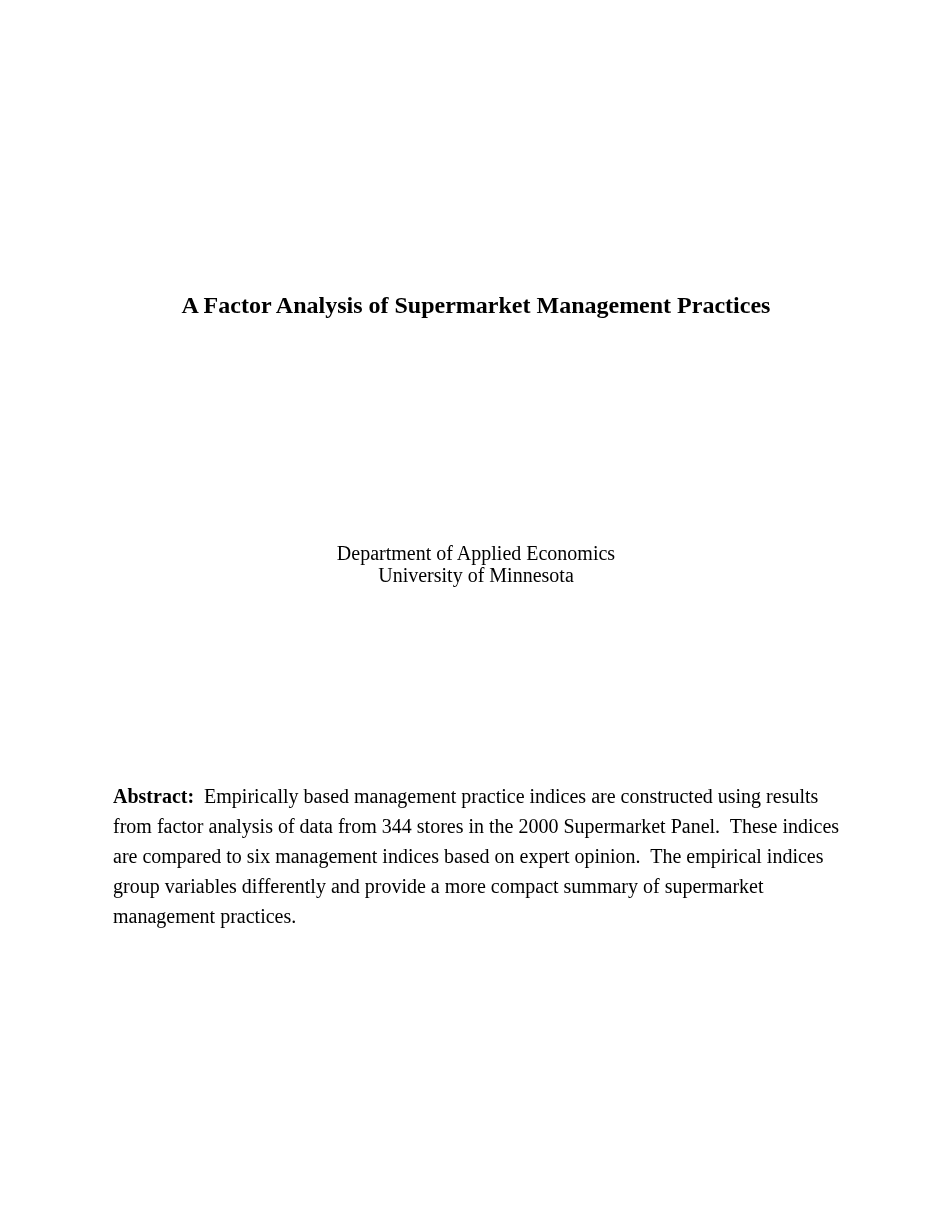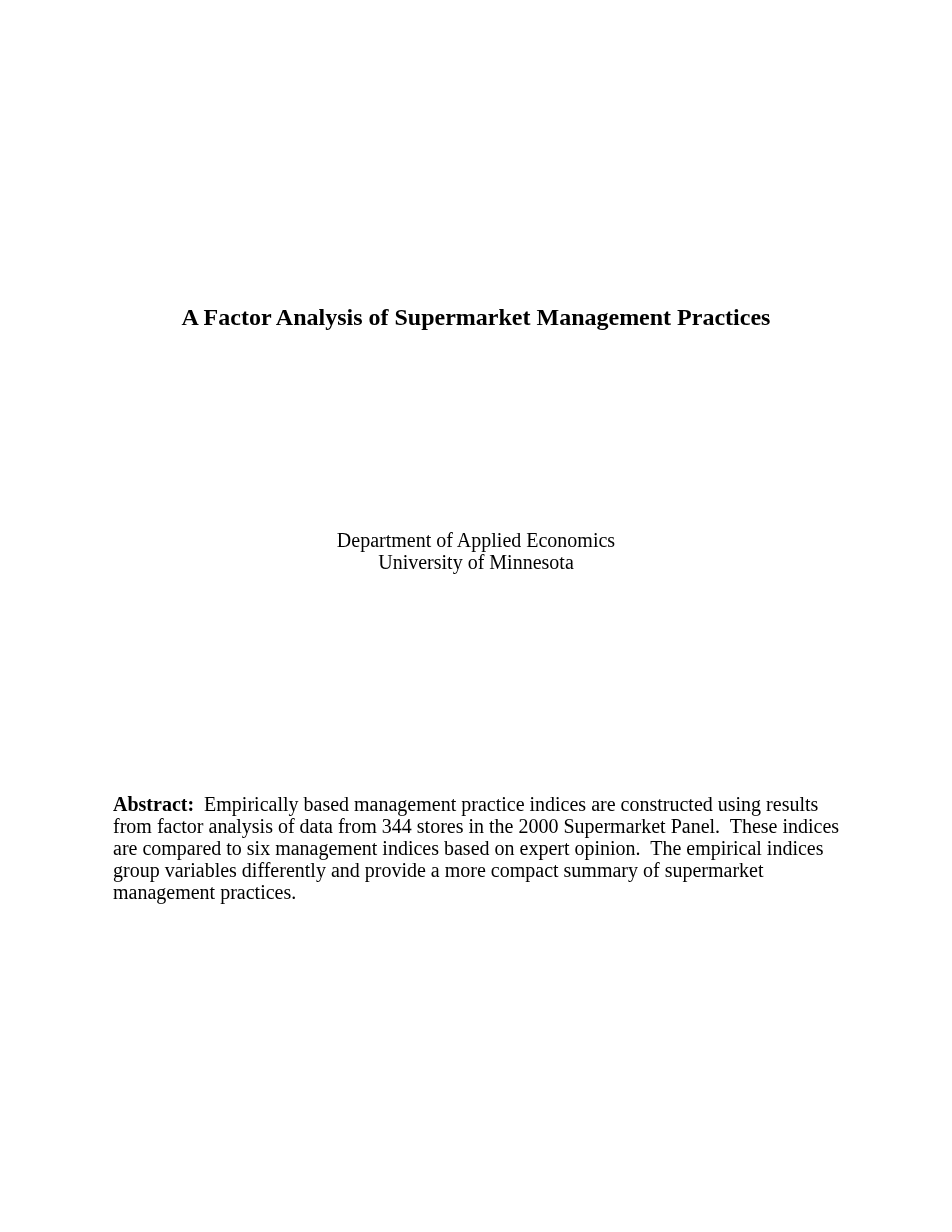--- a/index.html
+++ b/index.html
@@ -8,21 +8,20 @@
     background: #ffffff;
   }
   .page {
     position: relative;
     width: 952px;
     height: 976px;
     background: #ffffff;
     font-family: "Liberation Serif", "DejaVu Serif", serif;
     color: #000000;
     overflow: hidden;
-    margin-top: 12px;
   }
   .doc-title {
     position: absolute;
     top: 291px;
     left: 0;
     width: 952px;
     text-align: center;
     font-size: 24px;
     font-weight: bold;
     line-height: 28px;
@@ -34,35 +33,35 @@
     left: 0;
     width: 952px;
     text-align: center;
     font-size: 20px;
     font-weight: bold;
     line-height: 23px;
     margin: 0;
   }
   .affiliation-block {
     position: absolute;
-    top: 517px;
+    top: 542px;
     left: 0;
     width: 952px;
     text-align: center;
     font-size: 20px;
     line-height: 22px;
     margin: 0;
   }
   .abstract-paragraph {
     position: absolute;
     top: 781px;
     left: 113px;
     width: 732px;
     font-size: 20px;
-    line-height: 22px;
+    line-height: 30px;
     margin: 0;
     white-space: pre-wrap;
     text-align: left;
   }
   .abstract-label {
     font-weight: bold;
   }
   .selected-paper-line {
     position: absolute;
     top: 958px;

